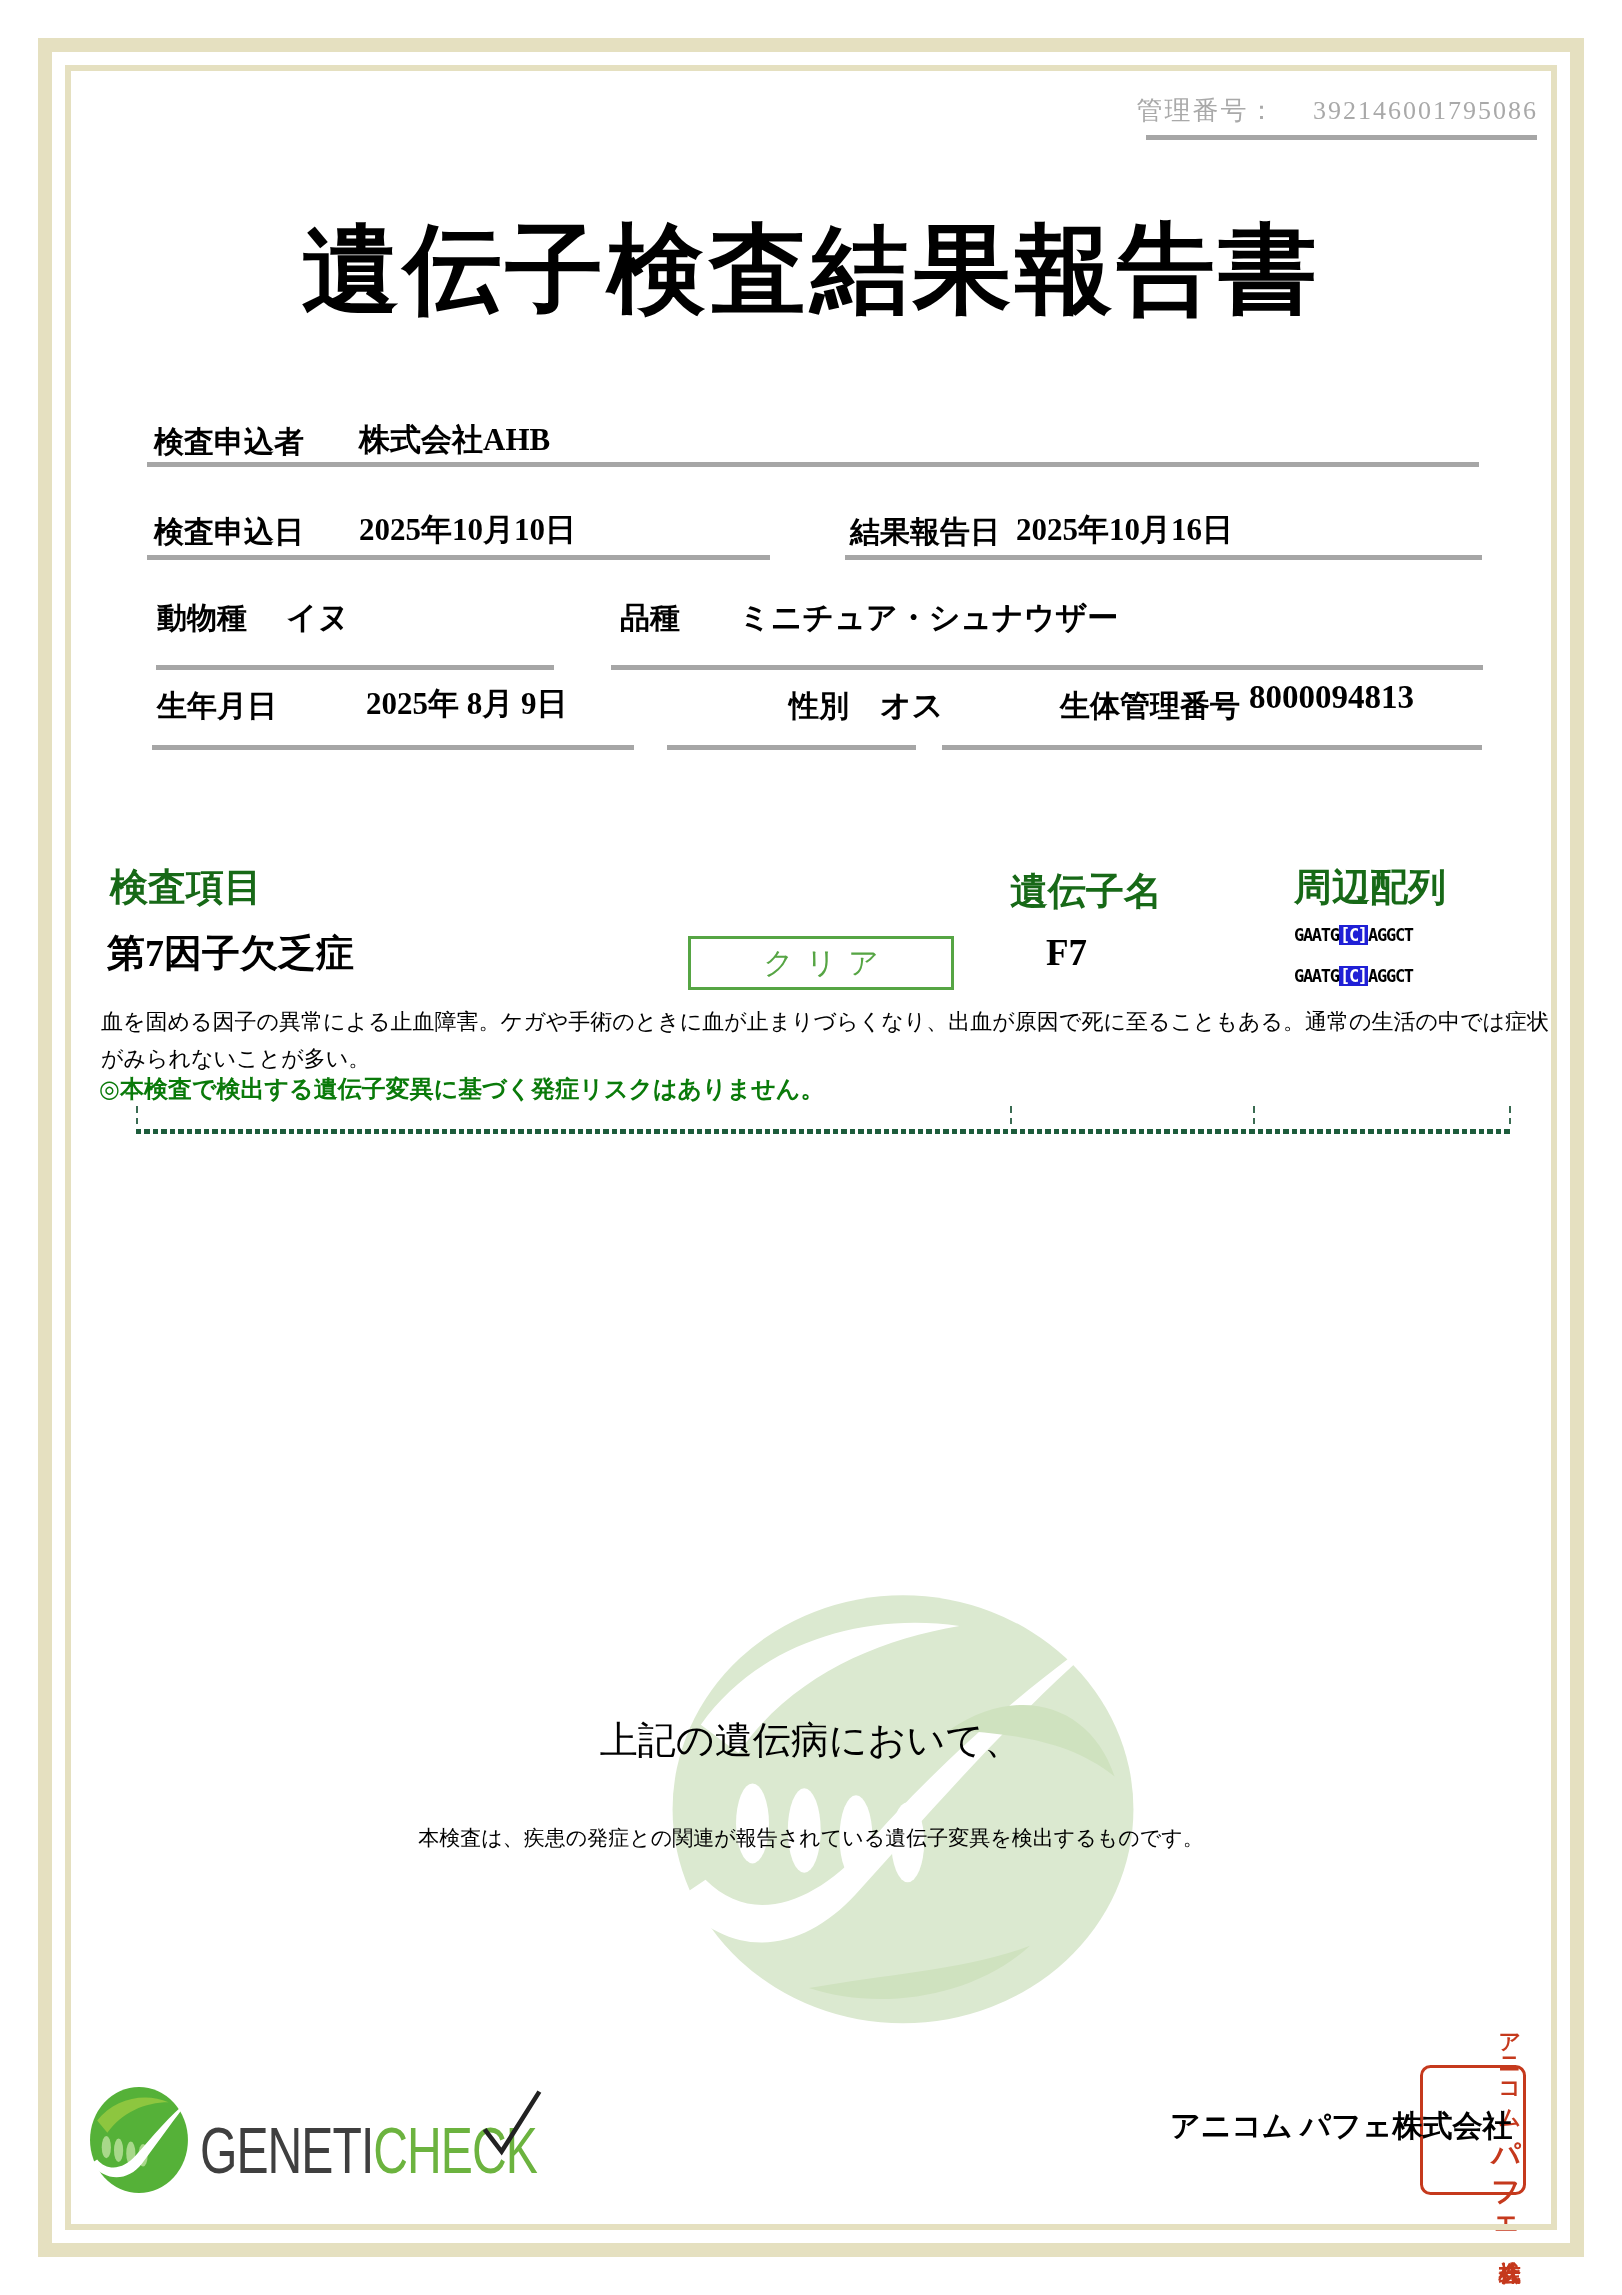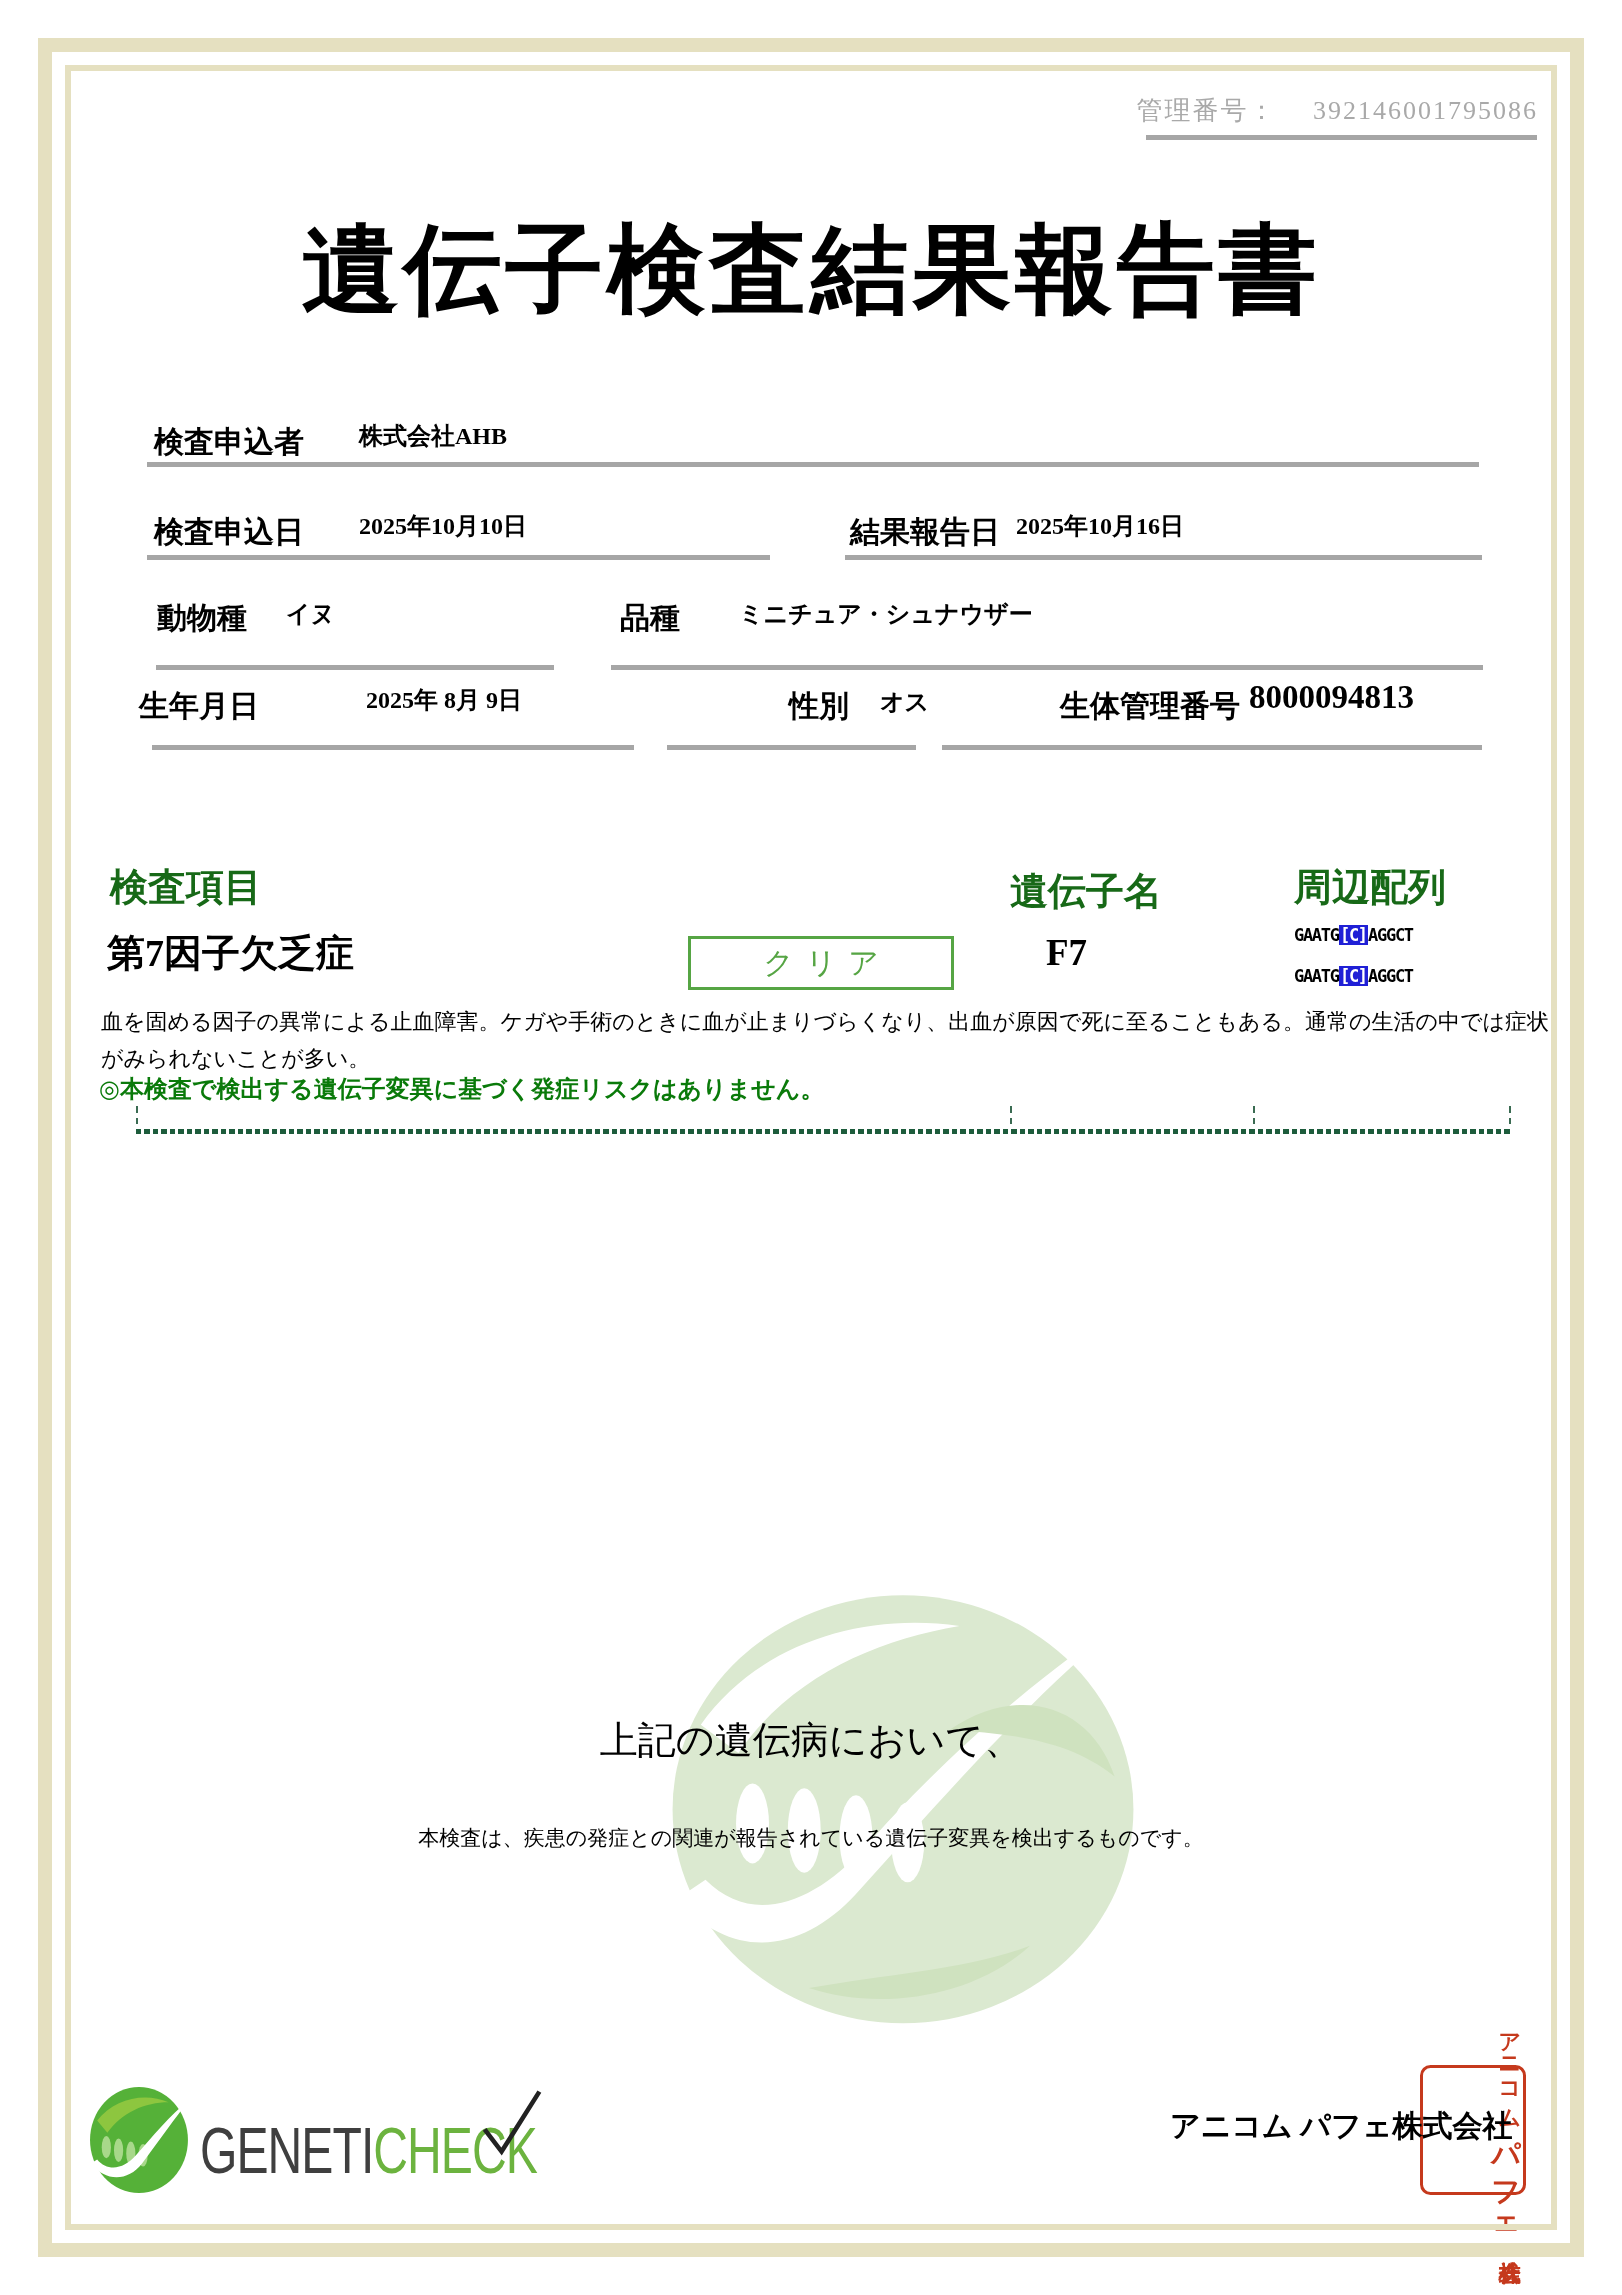--- a/index.html
+++ b/index.html
@@ -13,21 +13,21 @@
   .frame-inner{position:absolute;left:65px;top:65px;right:65px;bottom:65px;
                border:6.5px solid #e5e0c0;pointer-events:none;z-index:5;}
 
   .mgmt{top:98px;right:84px;font-size:26px;color:#a9a9a9;letter-spacing:2px;}
   .mgmt-line{left:1146px;top:135px;width:391px;height:5.2px;background:#a6a6a6;}
 
   .title{left:0;right:0;top:221px;text-align:center;font-size:98px;font-weight:700;
          color:#000;letter-spacing:3.9px;}
 
   .lbl{font-size:30px;font-weight:700;color:#000;}
-  .val{font-size:24px;font-weight:700;color:#000;}
+  .val{font-size:31px;font-weight:700;color:#000;}
   .uline{height:5.2px;background:#a6a6a6;}
 
   .green-h{font-size:38px;font-weight:700;color:#176917;}
   .disease{left:107px;top:934px;font-size:38px;font-weight:700;}
   .clear-box{left:688px;top:936px;width:260px;height:48px;border:3.3px solid #56a544;
              display:flex;align-items:center;justify-content:center;}
   .clear-box span{color:#56a544;font-size:30px;letter-spacing:11.8px;padding-left:11.8px;}
   .gene{left:1046px;top:934px;font-size:37px;font-weight:600;}
   .seq{left:1294px;font-family:"DejaVu Sans Mono",monospace;font-size:17px;
        font-weight:700;letter-spacing:-1.3px;color:#000;}
@@ -106,21 +106,21 @@
   <div class="abs uline" style="left:147px;top:555px;width:623px;"></div>
   <div class="abs uline" style="left:845px;top:555px;width:637px;"></div>
 
   <div class="abs lbl" style="left:157px;top:603px;">動物種</div>
   <div class="abs val" style="left:286px;top:602px;">イヌ</div>
   <div class="abs lbl" style="left:620px;top:603px;">品種</div>
   <div class="abs val" style="left:739px;top:602px;">ミニチュア・シュナウザー</div>
   <div class="abs uline" style="left:156px;top:665px;width:398px;"></div>
   <div class="abs uline" style="left:611px;top:665px;width:872px;"></div>
 
-  <div class="abs lbl" style="left:139px;top:691px;">生年月日</div>
+  <div class="abs lbl" style="left:157px;top:691px;">生年月日</div>
   <div class="abs val" style="left:366px;top:688px;">2025年 8月 9日</div>
   <div class="abs lbl" style="left:789px;top:691px;">性別</div>
   <div class="abs val" style="left:880px;top:690px;">オス</div>
   <div class="abs lbl" style="left:1060px;top:691px;">生体管理番号</div>
   <div class="abs val" style="left:1249px;top:681px;font-size:33px;">8000094813</div>
   <div class="abs uline" style="left:152px;top:745px;width:482px;"></div>
   <div class="abs uline" style="left:667px;top:745px;width:249px;"></div>
   <div class="abs uline" style="left:942px;top:745px;width:540px;"></div>
 
   <div class="abs green-h" style="left:110px;top:868px;">検査項目</div>

